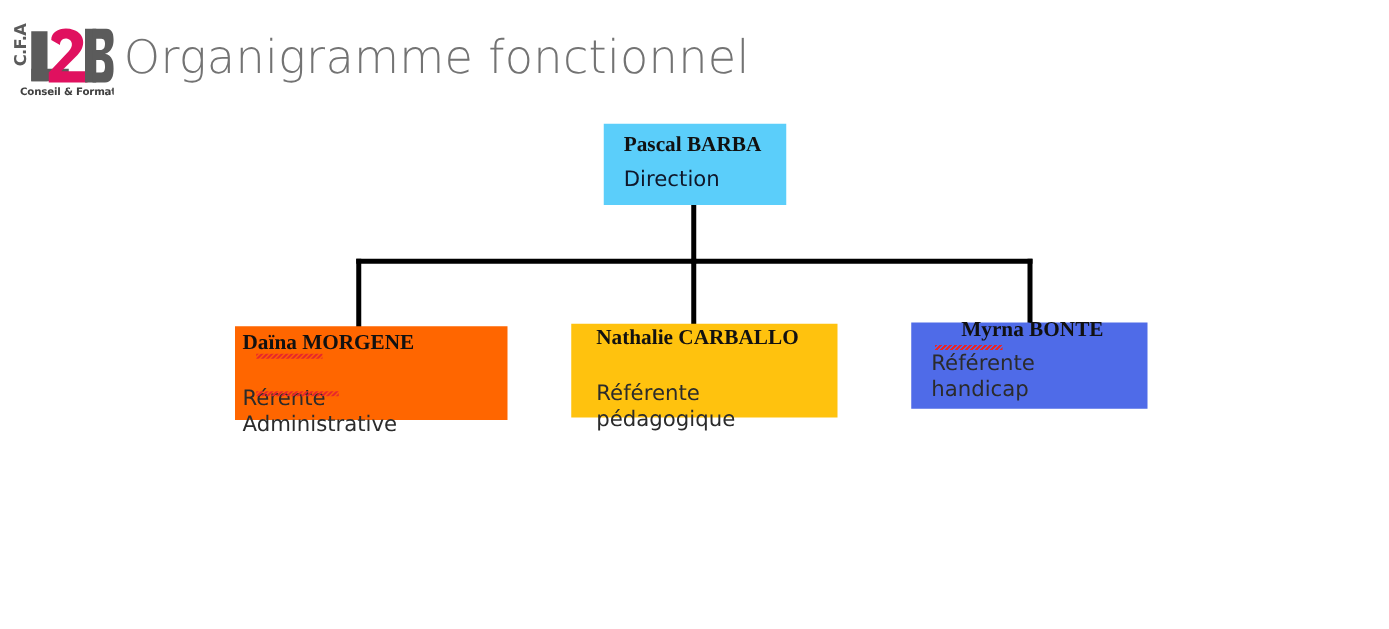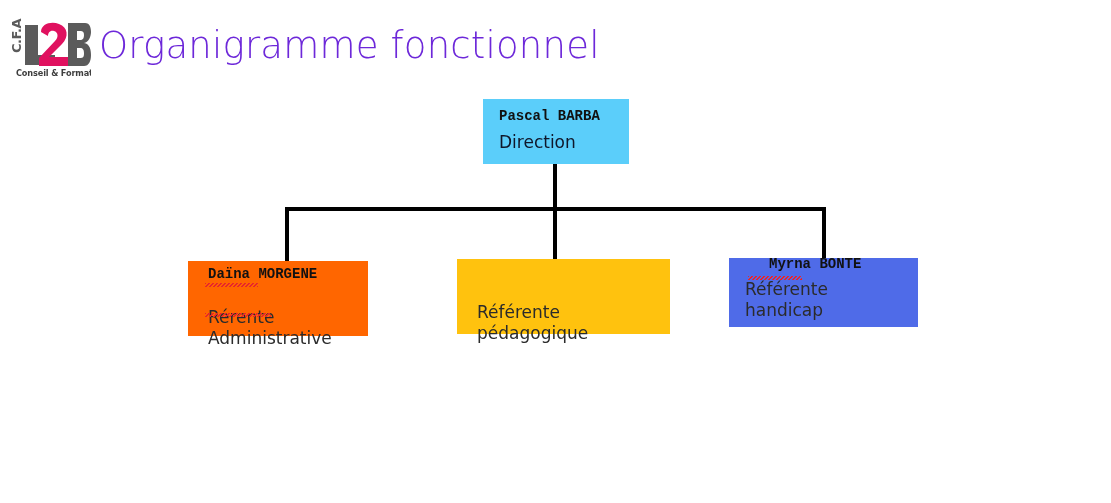--- a/index.html
+++ b/index.html
@@ -29,42 +29,42 @@
   #logo svg { display: block; }
 
   
   #page-title {
     position: absolute;
     left: 99px;
     top: 24px;
     font-family: "DejaVu Sans", sans-serif;
     font-size: 37px;
     font-weight: 300;
-    color: #6d28d9;
+    color: #737373;
     letter-spacing: 0.2px;
     white-space: nowrap;
     line-height: 1.18;
   }
 
   
   .connector {
     position: absolute;
     background: #000000;
   }
 
   
   .node {
     position: absolute;
     box-sizing: border-box;
     padding: 7px 0 0 18px;
     overflow: visible;
   }
   .node .nm {
-    font-family: Liberation Mono, monospace;
-    font-size: 14px;
+    font-family: Liberation Serif, serif;
+    font-size: 17px;
     font-weight: bold;
     color: #111111;
     line-height: 1.3;
     white-space: nowrap;
     display: inline-block;
     position: relative;
     text-align: center;
   }
   .node .role {
     font-family: "DejaVu Sans", sans-serif;
@@ -89,22 +89,22 @@
   }
 
   
   #node-direction {
     left: 483px; top: 99px; width: 146px; height: 65px;
     padding-top: 6px; padding-left: 16px;
   }
   #node-direction .role { color: #0f172a; margin-top: 7px; }
 
   #node-administrative {
-    left: 188px; top: 261px; width: 180px; height: 75px;
-    padding-top: 2px; padding-left: 20px;
+    left: 188px; top: 261px; width: 218px; height: 75px;
+    padding-top: 2px; padding-left: 6px;
   }
   #node-administrative .nm { margin-top: 0px; }
 
   #node-pedagogique {
     left: 457px; top: 259px; width: 213px; height: 75px;
     padding-top: 0px; padding-left: 20px;
   }
 
   #node-handicap {
     left: 729px; top: 258px; width: 189px; height: 69px;
@@ -169,21 +169,21 @@
   <div class="node" id="node-administrative" style="background:#FF6600;">
     <span class="nm">Daïna MORGENE</span>
     <span class="squiggle-line" style="left:17px; top:22px; width:53px;"></span>
     <br>
     <span class="role">Rérente
 Administrative</span>
     <span class="squiggle-line" style="left:17px; top:52px; width:66px;"></span>
   </div>
 
   <div class="node" id="node-pedagogique" style="background:#FFC20E;">
-    <br>
+    <span class="nm">Nathalie CARBALLO</span><br>
     <span class="role">Référente
 pédagogique</span>
   </div>
 
   <div class="node" id="node-handicap" style="background:#4F6BE8;">
     <span class="nm">Myrna BONTE</span>
     <span class="squiggle-line" style="left:19px; top:18px; width:54px;"></span>
     <br>
     <span class="role">Référente
 handicap</span>

